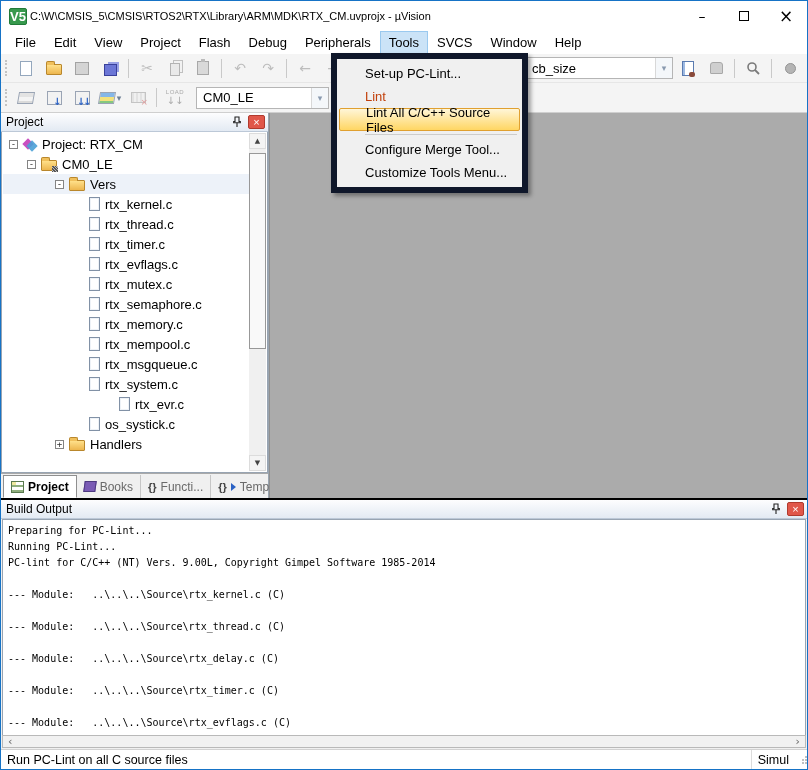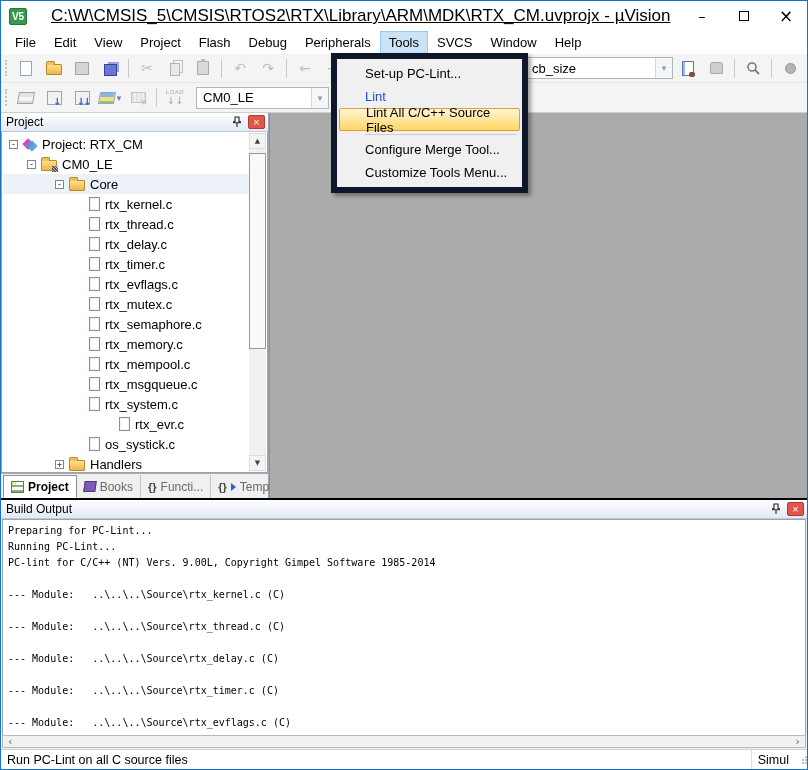--- a/index.html
+++ b/index.html
@@ -5,22 +5,22 @@
   * { box-sizing: border-box; margin: 0; padding: 0; }
   html,body { width: 808px; height: 770px; }
   body { font-family: "Liberation Sans", sans-serif; font-size: 13px; color:#000; }
 
   .window { position: relative; width: 808px; height: 770px; border: 1px solid #1673c6;
             background: #fff; display: flex; flex-direction: column; overflow: hidden; }
 
   
   .titlebar { height: 30px; flex: 0 0 auto; display: flex; align-items: center; padding-left: 8px; background: #fff; }
   .logo { width: 18px; height: 17px; background: #37994d; border: 1px solid #217a38; border-radius: 2px;
-          color: #fff; font-size: 10px; font-weight: bold; display: flex; align-items: center; justify-content: center; }
-  .title-text { margin-left: 24px; font-size: 17px; white-space: nowrap; text-decoration: underline; }
+          color: #fff; font-size: 13px; font-weight: bold; display: flex; align-items: center; justify-content: center; }
+  .title-text { margin-left: 3px; font-size: 11px; white-space: nowrap; }
   .win-controls { margin-left: auto; display: flex; height: 100%; }
   .win-btn { width: 42px; display: flex; align-items: center; justify-content: center; font-size: 15px; }
   .max-box { width: 10px; height: 10px; border: 1px solid #000; }
 
   
   .menubar { height: 23px; flex: 0 0 auto; display: flex; align-items: stretch; padding-left: 5px; background: #fff; }
   .menu-item { padding: 0 8px; display: flex; align-items: center; border: 1px solid transparent; }
   .menu-item.active { background: #cbe3f7; border-color: #9ac9ef; }
 
   
@@ -64,21 +64,21 @@
   .combo .arrow-box { margin-left: auto; width: 17px; align-self: stretch; display: flex; align-items: center;
                       justify-content: center; background: #f4f7fa; border-left: 1px solid #d8d8d8;
                       font-family:"DejaVu Sans",sans-serif; font-size: 9px; color: #8a9bb0; }
   .combo.target { width: 133px; }
   .combo.search { width: 148px; }
 
   
   .tools-menu { position: absolute; left: 330px; top: 52px; width: 197px; z-index: 60;
                 background: #f0f0f0; border: 6px solid #0f172a; box-shadow: 3px 3px 4px rgba(0,0,0,.35); padding: 3px 0; }
   .tm-item { height: 23px; display: flex; align-items: center; padding-left: 28px; }
-  .tm-item.dis { color: #1d4ed8; }
+  .tm-item.dis { color: #c2410c; }
   .tm-item.hl { background: linear-gradient(#fff6d8, #ffd663); border: 1px solid #e0a030; border-radius: 2px;
                 margin: 0 2px; padding-left: 26px; }
   .tm-sep { border-top: 1px solid #cdcdcd; margin: 3px 5px 3px 28px; }
 
   
   .main { flex: 0 0 385px; display: flex; overflow: hidden; min-height: 0; }
   .project-panel { width: 268px; flex: 0 0 268px; display: flex; flex-direction: column; border-right: 1px solid #9aa5b1; background:#f0f0f0;}
   .panel-header { height: 19px; flex: 0 0 19px; background: linear-gradient(#fdfdfe,#e3eaf3); border-bottom: 1px solid #bcc8d7;
                   display: flex; align-items: center; padding: 0 3px 0 5px; font-size: 12px; }
   .ph-title { flex: 1; }
@@ -283,33 +283,29 @@
             <span>Project: RTX_CM</span>
           </div>
           <div class="trow" style="padding-left:24px">
             <span class="expander">-</span>
             <span class="i-folder target"></span>
             <span>CM0_LE</span>
           </div>
           <div class="trow sel" style="padding-left:52px">
             <span class="expander">-</span>
             <span class="i-folder"></span>
-            <span>Core</span>
+            <span>Vers</span>
           </div>
           <div class="trow" style="padding-left:86px">
               <span class="i-file"></span>
               <span>rtx_kernel.c</span>
             </div>
           <div class="trow" style="padding-left:86px">
               <span class="i-file"></span>
               <span>rtx_thread.c</span>
-            </div>
-          <div class="trow" style="padding-left:86px">
-              <span class="i-file"></span>
-              <span>rtx_delay.c</span>
             </div>
           <div class="trow" style="padding-left:86px">
               <span class="i-file"></span>
               <span>rtx_timer.c</span>
             </div>
           <div class="trow" style="padding-left:86px">
               <span class="i-file"></span>
               <span>rtx_evflags.c</span>
             </div>
           <div class="trow" style="padding-left:86px">

